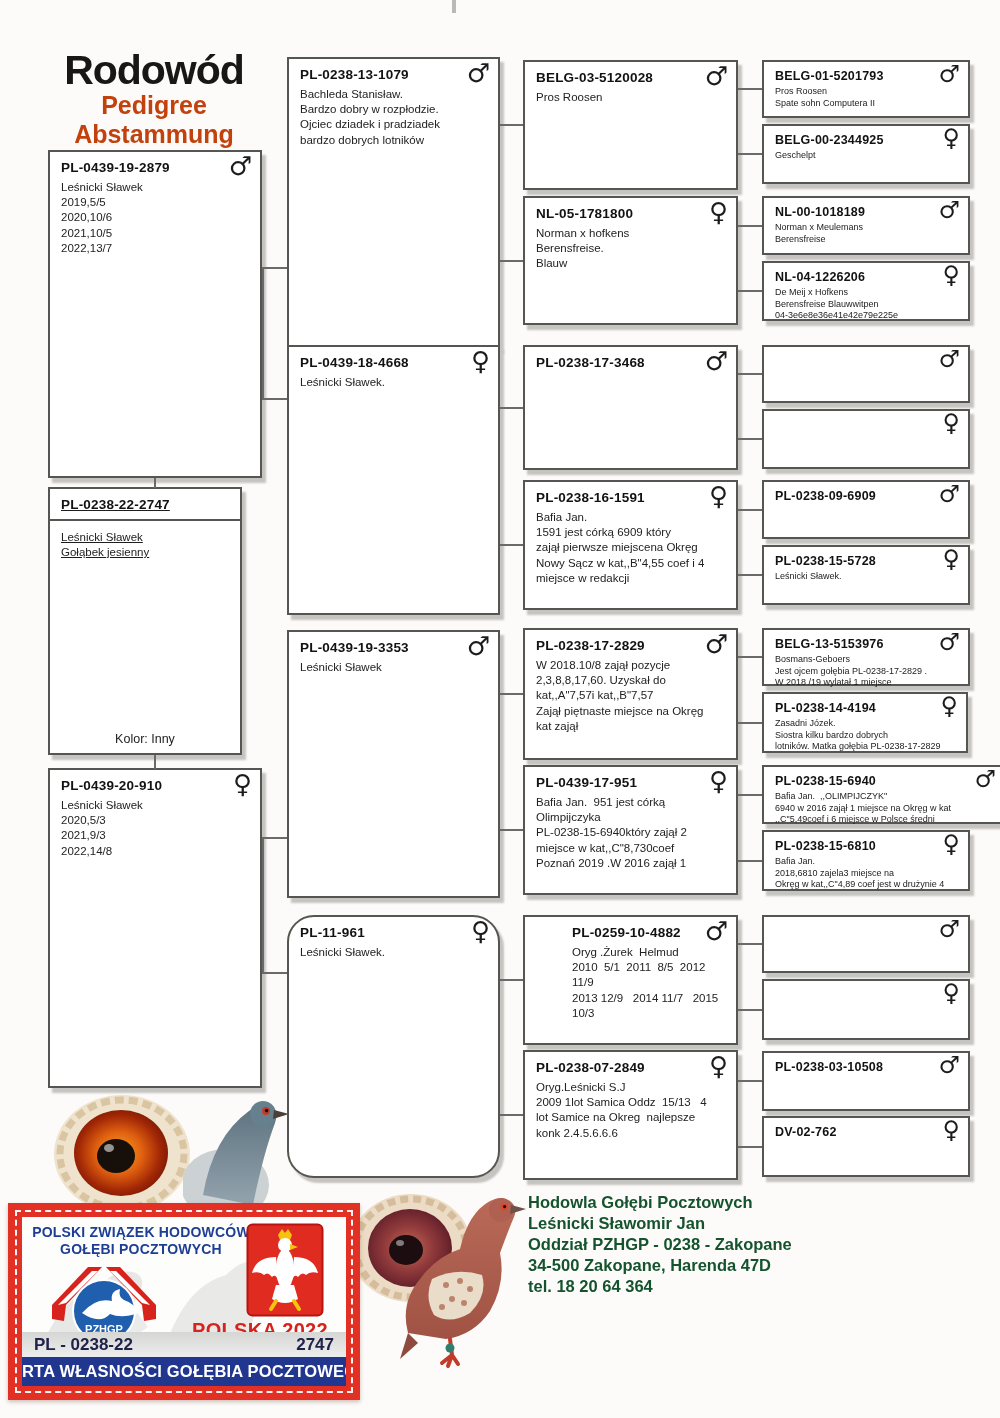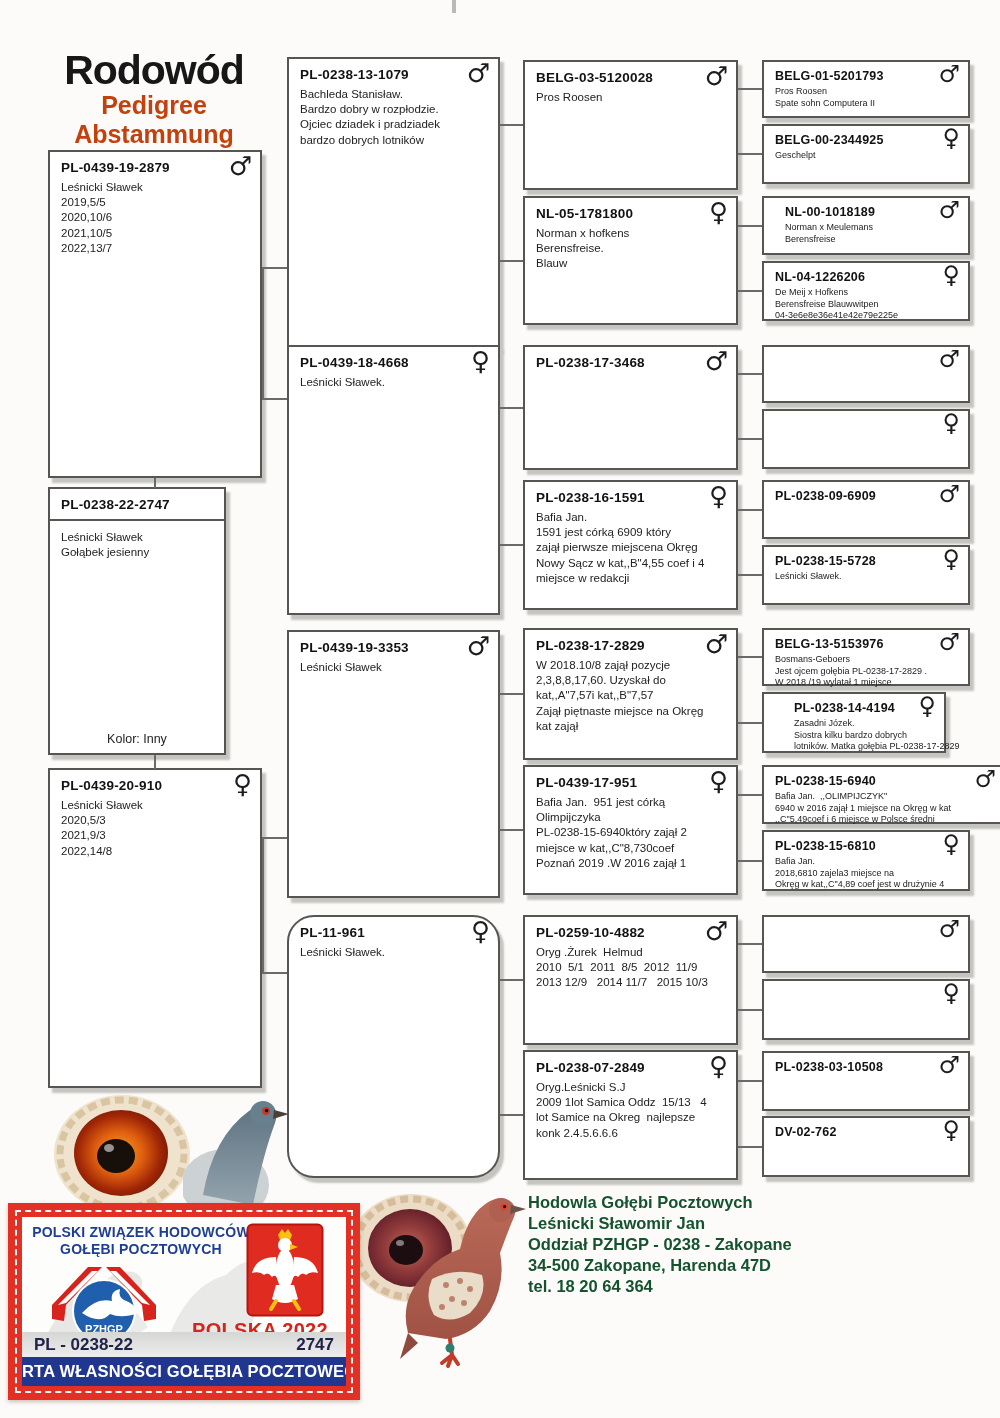--- a/index.html
+++ b/index.html
@@ -67,21 +67,21 @@
   <div class="title-main">Rodowód</div>
   <div class="title-sub">Pedigree</div>
   <div class="title-sub">Abstammung</div>
 </div>
 
 <div id="tree">
     <div class="box c1" style="left: 48px; top: 150px; width: 214px; height: 328px;">
       <div class="box-head"><span class="ring">PL-0439-19-2879</span><span class="sex">♂</span></div>
       <div class="box-body"><div>Leśnicki Sławek</div><div>2019,5/5</div><div>2020,10/6</div><div>2021,10/5</div><div>2022,13/7</div></div>
     </div>
-    <div class="box c1 main" style="left: 48px; top: 487px; width: 178px; height: 268px;">
+    <div class="box c1 main" style="left: 48px; top: 487px; width: 194px; height: 268px; text-decoration: underline;">
       <div class="box-head"><span class="ring">PL-0238-22-2747</span></div>
       <div class="box-body"><div>Leśnicki Sławek</div><div>Gołąbek jesienny</div></div>
       <div class="box-footer">Kolor: Inny</div>
     </div>
     <div class="box c1" style="left: 48px; top: 768px; width: 214px; height: 320px;">
       <div class="box-head"><span class="ring">PL-0439-20-910</span><span class="sex">♀</span></div>
       <div class="box-body"><div>Leśnicki Sławek</div><div>2020,5/3</div><div>2021,9/3</div><div>2022,14/8</div></div>
     </div>
     <div class="box c2" style="left: 287px; top: 57px; width: 213px; height: 292px;">
       <div class="box-head"><span class="ring">PL-0238-13-1079</span><span class="sex">♂</span></div>
@@ -115,37 +115,37 @@
       <div class="box-body"><div>Bafia Jan.</div><div>1591 jest córką 6909 który</div><div>zajął pierwsze miejscena Okręg</div><div>Nowy Sącz w kat,,B"4,55 coef i 4</div><div>miejsce w redakcji</div></div>
     </div>
     <div class="box c3" style="left: 523px; top: 628px; width: 215px; height: 132px;">
       <div class="box-head"><span class="ring">PL-0238-17-2829</span><span class="sex">♂</span></div>
       <div class="box-body"><div>W 2018.10/8 zajął pozycje</div><div>2,3,8,8,17,60. Uzyskał do</div><div>kat,,A"7,57i kat,,B"7,57</div><div>Zajął piętnaste miejsce na Okręg</div><div>kat zajął</div></div>
     </div>
     <div class="box c3" style="left: 523px; top: 765px; width: 215px; height: 130px;">
       <div class="box-head"><span class="ring">PL-0439-17-951</span><span class="sex">♀</span></div>
       <div class="box-body"><div>Bafia Jan.  951 jest córką</div><div>Olimpijczyka</div><div>PL-0238-15-6940który zajął 2</div><div>miejsce w kat,,C"8,730coef</div><div>Poznań 2019 .W 2016 zajął 1</div></div>
     </div>
-    <div class="box c3" style="left: 523px; top: 915px; width: 215px; height: 130px;">
+    <div class="box c3" style="left: 523px; top: 915px; width: 215px; height: 130px; padding-left: 36px;">
       <div class="box-head"><span class="ring">PL-0259-10-4882</span><span class="sex">♂</span></div>
       <div class="box-body"><div>Oryg .Żurek  Helmud</div><div>2010  5/1  2011  8/5  2012  11/9</div><div>2013 12/9   2014 11/7   2015 10/3</div></div>
     </div>
     <div class="box c3" style="left: 523px; top: 1050px; width: 215px; height: 130px;">
       <div class="box-head"><span class="ring">PL-0238-07-2849</span><span class="sex">♀</span></div>
       <div class="box-body"><div>Oryg.Leśnicki S.J</div><div>2009 1lot Samica Oddz  15/13   4</div><div>lot Samice na Okreg  najlepsze</div><div>konk 2.4.5.6.6.6</div></div>
     </div>
     <div class="box c4" style="left: 762px; top: 60px; width: 208px; height: 58px;">
       <div class="box-head"><span class="ring">BELG-01-5201793</span><span class="sex">♂</span></div>
       <div class="box-body"><div>Pros Roosen</div><div>Spate sohn Computera II</div></div>
     </div>
     <div class="box c4" style="left: 762px; top: 124px; width: 208px; height: 60px;">
       <div class="box-head"><span class="ring">BELG-00-2344925</span><span class="sex">♀</span></div>
       <div class="box-body"><div>Geschelpt</div></div>
     </div>
-    <div class="box c4" style="left: 762px; top: 196px; width: 208px; height: 59px; padding-left: 10px;">
+    <div class="box c4" style="left: 762px; top: 196px; width: 208px; height: 59px;">
       <div class="box-head"><span class="ring">NL-00-1018189</span><span class="sex">♂</span></div>
       <div class="box-body"><div>Norman x Meulemans</div><div>Berensfreise</div></div>
     </div>
     <div class="box c4" style="left: 762px; top: 261px; width: 208px; height: 60px;">
       <div class="box-head"><span class="ring">NL-04-1226206</span><span class="sex">♀</span></div>
       <div class="box-body"><div>De Meij x Hofkens</div><div>Berensfreise Blauwwitpen</div><div>04-3e6e8e36e41e42e79e225e</div></div>
     </div>
     <div class="box c4" style="left: 762px; top: 345px; width: 208px; height: 58px;">
       <div class="box-head"><span class="ring"></span><span class="sex">♂</span></div>
     </div>
@@ -156,21 +156,21 @@
       <div class="box-head"><span class="ring">PL-0238-09-6909</span><span class="sex">♂</span></div>
     </div>
     <div class="box c4" style="left: 762px; top: 545px; width: 208px; height: 60px;">
       <div class="box-head"><span class="ring">PL-0238-15-5728</span><span class="sex">♀</span></div>
       <div class="box-body"><div>Leśnicki Sławek.</div></div>
     </div>
     <div class="box c4" style="left: 762px; top: 628px; width: 208px; height: 58px;">
       <div class="box-head"><span class="ring">BELG-13-5153976</span><span class="sex">♂</span></div>
       <div class="box-body"><div>Bosmans-Geboers</div><div>Jest ojcem gołębia PL-0238-17-2829 .</div><div>W 2018 /19 wylatał 1 miejsce</div></div>
     </div>
-    <div class="box c4" style="left: 762px; top: 692px; width: 184px; height: 61px; padding-left: 19px;">
+    <div class="box c4" style="left: 762px; top: 692px; width: 206px; height: 61px;">
       <div class="box-head"><span class="ring">PL-0238-14-4194</span><span class="sex">♀</span></div>
       <div class="box-body"><div>Zasadni Józek.</div><div>Siostra kilku bardzo dobrych</div><div>lotników. Matka gołębia PL-0238-17-2829</div></div>
     </div>
     <div class="box c4" style="left: 762px; top: 765px; width: 244px; height: 59px;">
       <div class="box-head"><span class="ring">PL-0238-15-6940</span><span class="sex">♂</span></div>
       <div class="box-body"><div>Bafia Jan.  ,,OLIMPIJCZYK"</div><div>6940 w 2016 zajął 1 miejsce na Okręg w kat</div><div>,,C"5,49coef i 6 miejsce w Polsce średni</div></div>
     </div>
     <div class="box c4" style="left: 762px; top: 830px; width: 208px; height: 61px;">
       <div class="box-head"><span class="ring">PL-0238-15-6810</span><span class="sex">♀</span></div>
       <div class="box-body"><div>Bafia Jan.</div><div>2018,6810 zajela3 miejsce na</div><div>Okręg w kat,,C"4,89 coef jest w drużynie 4</div></div>

